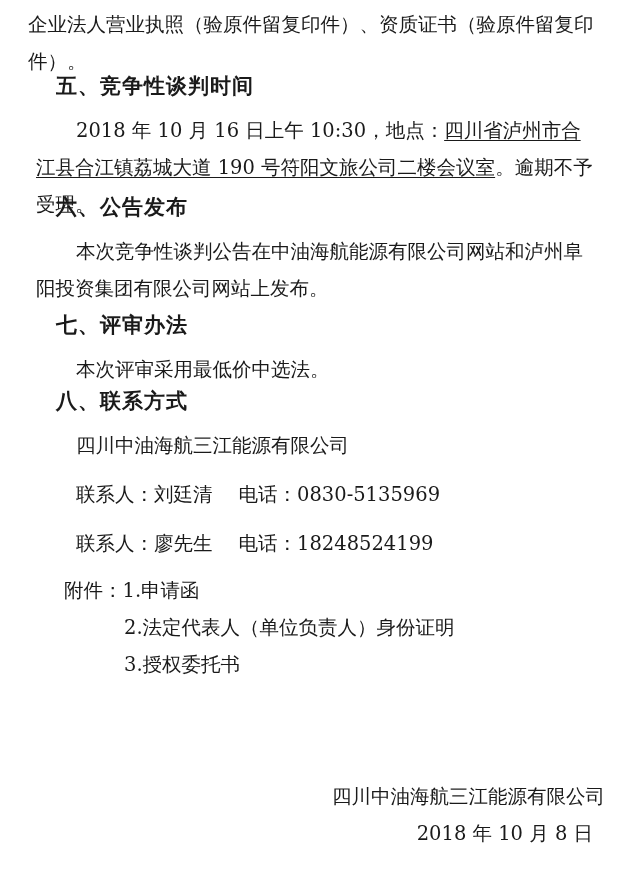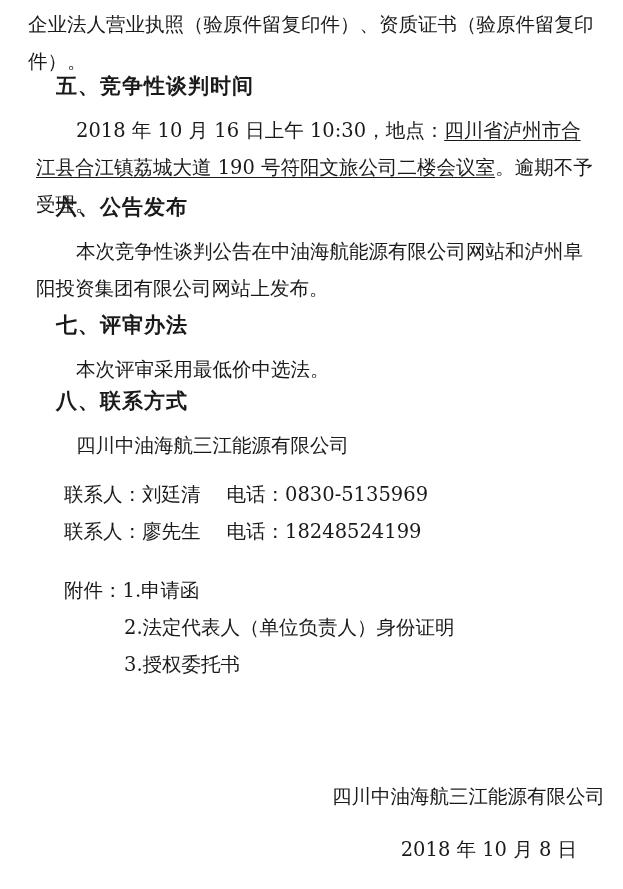--- a/index.html
+++ b/index.html
@@ -53,21 +53,21 @@
   }
   .para.noindent {
     text-indent: 0;
     padding-left: 40px;
   }
   .u {
     text-decoration: underline;
     text-underline-offset: 3px;
   }
   .contact-line {
-    margin: 0;
+    margin: 12px;
     font-size: 19.5px;
     line-height: 37px;
     padding-left: 40px;
   }
   .contact-line .gap {
     display: inline-block;
     width: 26px;
   }
   .attach-wrap {
     position: absolute;
@@ -91,21 +91,21 @@
     right: 18px;
     text-align: right;
     font-size: 19.5px;
     line-height: 37px;
   }
   .sig-line {
     margin: 0;
     white-space: nowrap;
   }
   .sig-date {
-    margin: 16px;
+    margin: 0;
     white-space: nowrap;
     padding-right: 12px;
   }
 </style>
 </head>
 <body>
 
 <div class="page">
 
   <div class="intro">

